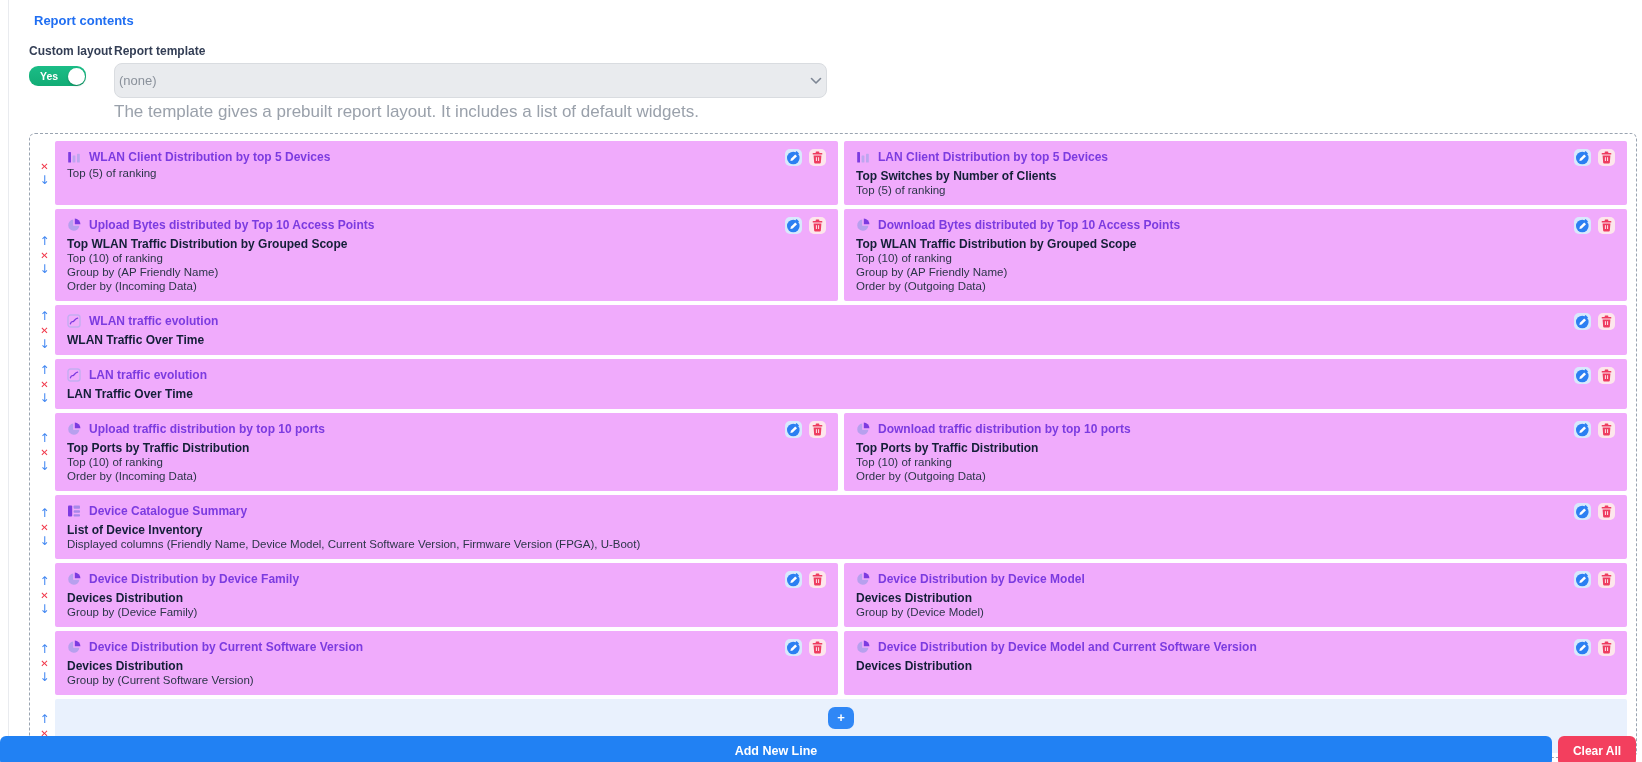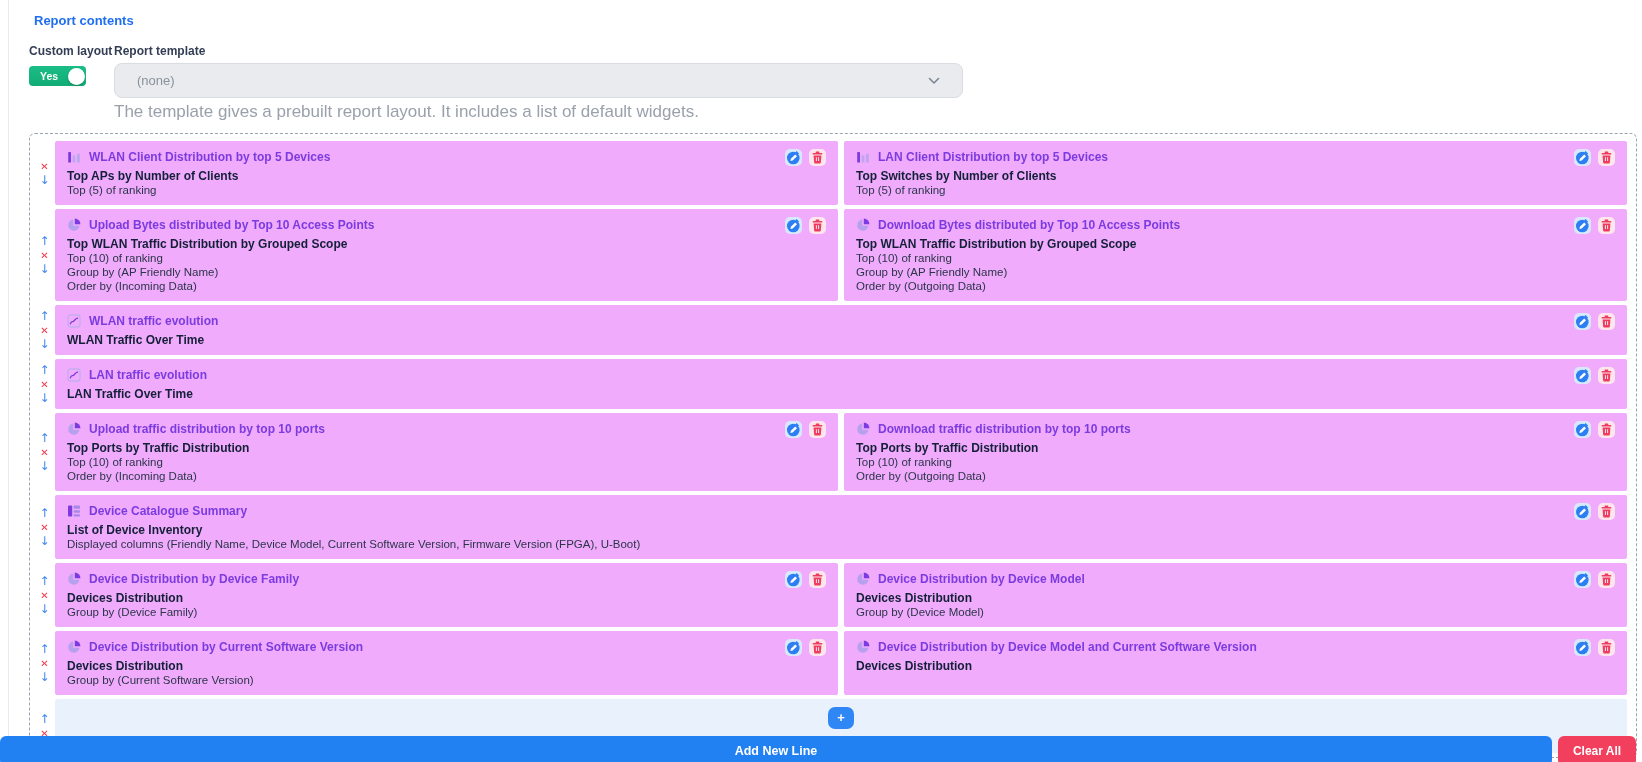--- a/index.html
+++ b/index.html
@@ -17,33 +17,33 @@
 
   .section-title { font-size:13px; font-weight:700; color:#1f6ef2; padding-left:5px; line-height:14px; }
 
   .labels-row { display:flex; margin-top:16px; }
   .label { font-size:12px; font-weight:700; color:#333e55; }
   .label-custom { width:85px; padding-left:0; }
 
   .form-row { display:flex; margin-top:5px; align-items:flex-start; }
   .toggle-col { width:85px; padding-top:3px; }
   .toggle {
-    width:57px; height:20px; border-radius:4px;
+    width:57px; height:20px; border-radius:9px;
     background:linear-gradient(180deg,#1bbd87,#12ac75);
     position:relative; cursor:pointer; display:flex; align-items:center;
   }
   .toggle-label { color:#fff; font-size:10.5px; font-weight:700; padding-left:11px; }
   .toggle-knob {
     position:absolute; right:1.5px; top:1.5px; width:17px; height:17px;
     border-radius:50%; background:#fff; box-shadow:0 1px 2px rgba(0,0,0,.25);
   }
 
   .select {
-    width:849px; height:35px; background:#e9ebee; border:1px solid #d9dce0;
-    border-radius:8px; display:flex; align-items:center; padding:0 22px;
+    width:713px; height:35px; background:#e9ebee; border:1px solid #d9dce0;
+    border-radius:8px; display:flex; align-items:center; padding:0 4px;
     cursor:pointer;
   }
   .select-value { font-size:13px; color:#8a919b; flex:1; }
   .hint { font-size:17px; color:#9aa1ab; margin-top:4px; width:713px; }
 
   .widgets-container {
     margin-top:11px;
     border:1.5px dashed #9aa4b1; border-radius:6px;
     padding:7px 9px 4px 4px;
     background:#fff;
@@ -160,21 +160,20 @@
                   <svg width="13" height="13" viewBox="0 0 13 13" fill="#ee3b5f">
                     <rect x="4.6" y="0.6" width="3.8" height="1.6" rx="0.8"></rect>
                     <rect x="1.6" y="1.9" width="9.8" height="1.7" rx="0.85"></rect>
                     <path d="M2.6 4.6 h7.8 l-0.55 6.8 a1.1 1.1 0 0 1 -1.1 1 h-4.5 a1.1 1.1 0 0 1 -1.1 -1 z"></path>
                     <rect x="4.9" y="6.2" width="1" height="3.8" fill="#fde6ec"></rect>
                     <rect x="7.1" y="6.2" width="1" height="3.8" fill="#fde6ec"></rect>
                   </svg>
                 </button>
             </span>
           </div>
-          <div class="w-sub">Top APs by Number of Clients</div>
           <div class="w-detail">Top (5) of ranking</div>
         </div>
         <div class="widget">
           <div class="w-head">
             <span class="w-icon">
                 <svg width="14" height="14" viewBox="0 0 14 14">
                   <rect x="1.2" y="2" width="2.8" height="10.5" rx="0.6" fill="#7c3be0"></rect>
                   <rect x="5.6" y="5.5" width="2.8" height="7" rx="0.6" fill="#bda6ef"></rect>
                   <rect x="10" y="3.8" width="2.8" height="8.7" rx="0.6" fill="#bda6ef"></rect>
                 </svg>

